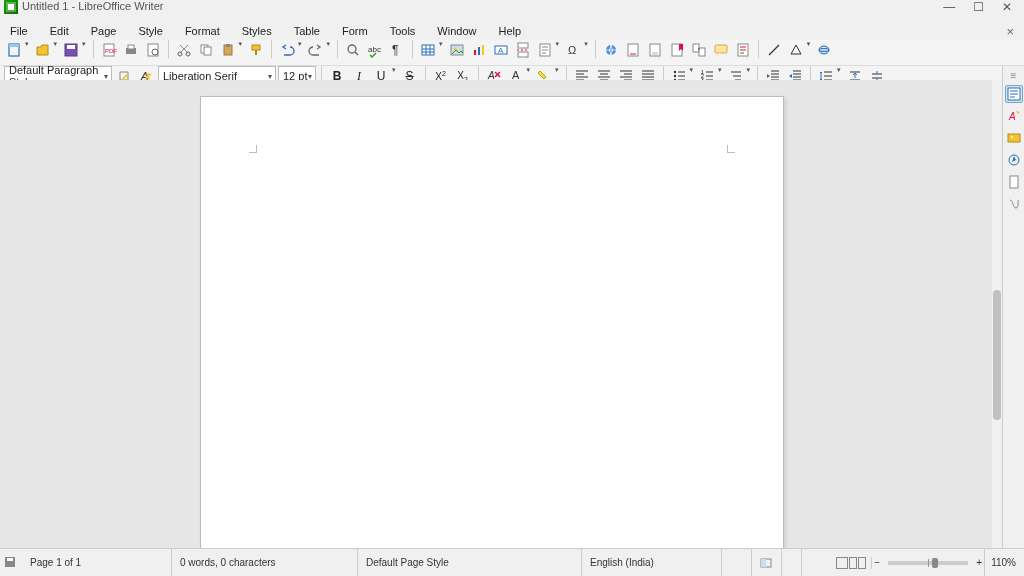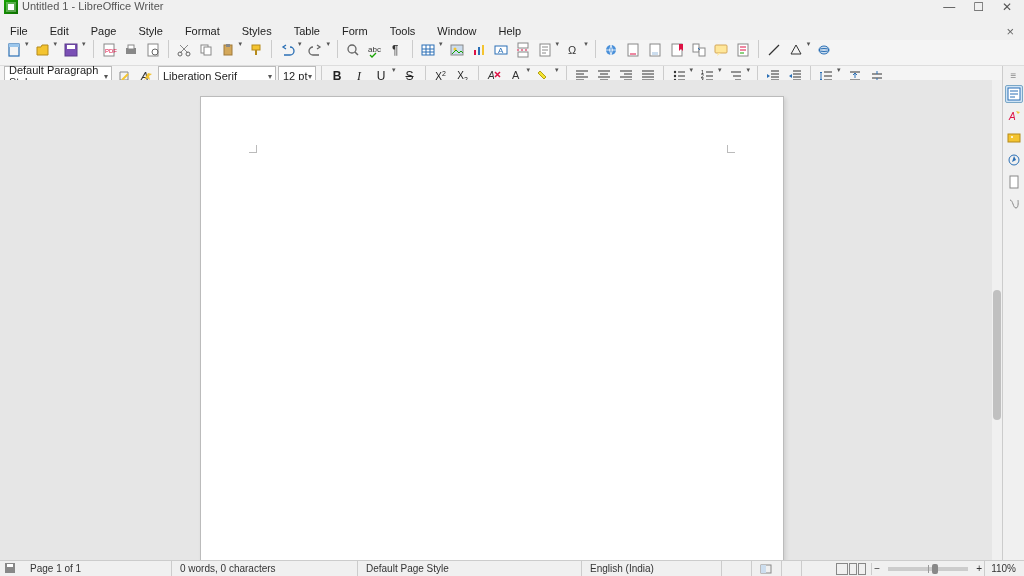--- a/index.html
+++ b/index.html
@@ -50,21 +50,21 @@
   .page { position:absolute; left:200px; top:16px; width:584px; height:820px; background:#fff; border:1px solid #bbb; box-shadow: 2px 2px 4px rgba(0,0,0,0.1);}
   .page .margin-corner { position:absolute; width:8px; height:8px; }
   .page .mc-tl { left:48px; top:48px; border-right:1px solid #bbb; border-bottom:1px solid #bbb;}
   .page .mc-tr { right:48px; top:48px; border-left:1px solid #bbb; border-bottom:1px solid #bbb;}
   
   
   .scrollbar-v { position:absolute; right:22px; top:80px; width:10px; bottom:16px; background:#f0f0f0;}
   .scrollbar-v .thumb { position:absolute; left:1px; right:1px; top:210px; height:130px; background:#c0c0c0; border-radius:4px;}
   
   
-  .statusbar { position:absolute; bottom:0; left:0; right:0; height:16px; background:#f0f0f0; border-top:1px solid #ccc; display:flex; align-items:center; font-size:10px; color:#333;}
+  .statusbar { position:absolute; bottom:0; left:0; right:0; height:28px; background:#f0f0f0; border-top:1px solid #ccc; display:flex; align-items:center; font-size:10px; color:#333;}
   .statusbar .cell { padding:0 8px; height:100%; display:flex; align-items:center; border-right:1px solid #ccc;}
   .statusbar .save-ico { width:14px; height:14px; margin:0 4px; }
   .statusbar .flex { flex:1; }
   .zoom-slider { width:80px; height:4px; background:#ccc; position:relative; margin:0 6px;}
   .zoom-slider .ztick { position:absolute; top:-2px; width:1px; height:8px; background:#999; left:50%;}
   .zoom-slider .zhandle { position:absolute; top:-3px; left:58%; width:6px; height:10px; background:#888; border-radius:2px; transform:translateX(-50%);}
   .zoom-btn { cursor:pointer; padding:0 2px;}
   .view-icons { display:flex; gap:0; padding:0 4px; border-right:1px solid #ccc;}
   .view-icons span { width:12px; height:12px; border:1px solid #888; margin-right:1px; display:inline-block;}
   

